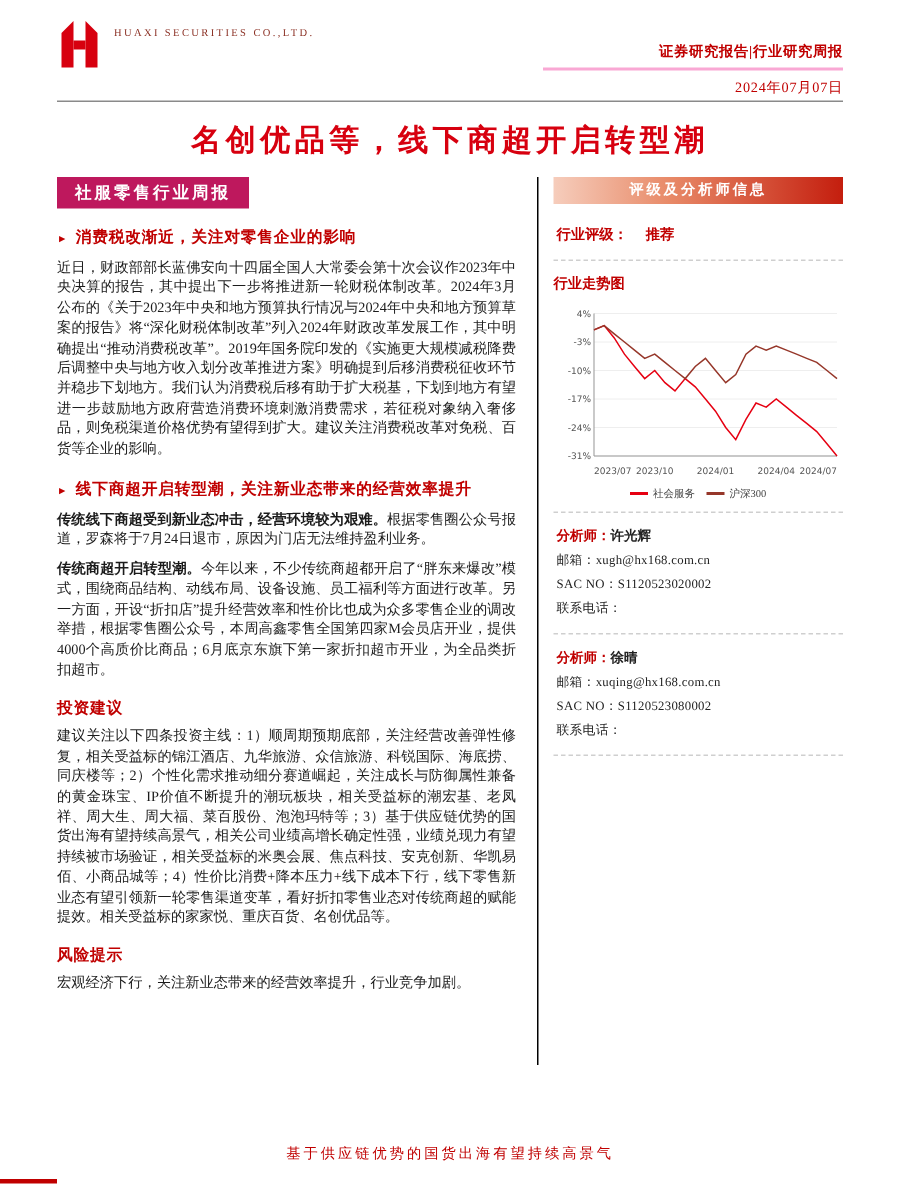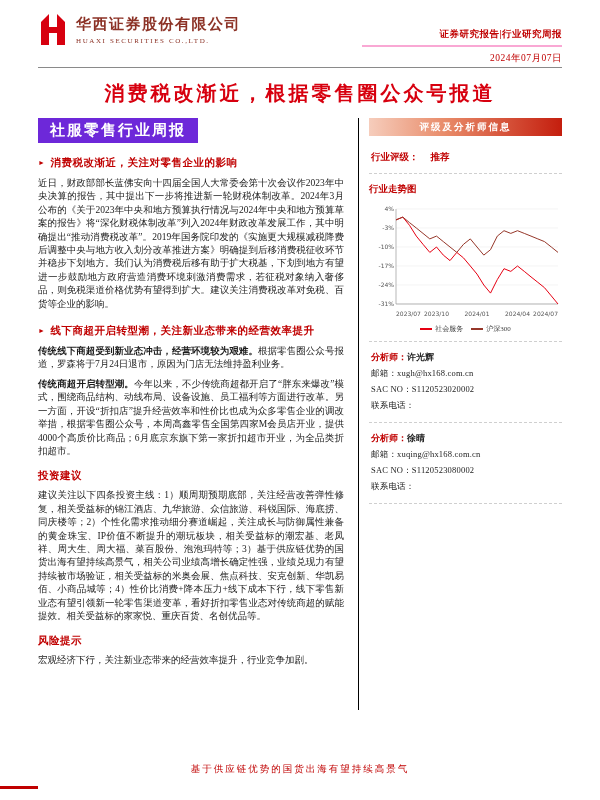--- a/index.html
+++ b/index.html
@@ -17,22 +17,22 @@
   .report-type { color:#c00000; font-size:9.5px; font-weight:bold; padding-bottom:4px; border-bottom:2px solid #f9a8d4; letter-spacing:0.5px; }
   .report-date { color:#c00000; font-size:9.5px; padding-top:5px; letter-spacing:0.5px; }
 
   .main-title { position:absolute; top:80px; left:0; right:0; text-align:center;
                 color:#d7000f; font-size:20px; font-weight:bold; letter-spacing:3px; }
 
   .content { position:absolute; top:118px; left:38px; right:38px; display:flex; align-items:flex-start; }
   .left-col { width:306px; }
   .right-col { width:204px; margin-left:14px; border-left:1px solid #000000; padding-left:10px; min-height:592px; }
 
-  .badge { display:inline-block; background:#6d28d9; color:#fff; font-weight:bold;
-           font-size:15px; padding:3px 12px; letter-spacing:2px; }
+  .badge { display:inline-block; background:#be185d; color:#fff; font-weight:bold;
+           font-size:11px; padding:3px 12px; letter-spacing:2px; }
 
   .section-head { display:flex; gap:5px; color:#c00000; font-weight:bold; font-size:10.5px;
                   margin-top:13px; line-height:14px; letter-spacing:0.5px; }
   .arrow { font-size:7px; line-height:15px; }
   .body-text { font-size:9.5px; line-height:13.4px; text-align:justify; color:#1b1b1b; margin-top:6px; }
   .body-text b { font-weight:bold; }
   .sub-head { color:#c00000; font-weight:bold; font-size:10.5px; margin-top:11px; letter-spacing:0.5px; }
 
   .panel-title { height:18px; line-height:18px; text-align:center; color:#fff; font-weight:bold;
                  font-size:9.5px; letter-spacing:2px;
@@ -63,31 +63,30 @@
   <div class="header">
     <div class="brand">
       <span class="logo">
         <svg width="30" height="34" viewBox="0 0 30 34" aria-hidden="true">
           <path fill="#d7000f" d="M3 10 L11 2 L11 33 L3 33 Z"></path>
           <path fill="#d7000f" d="M19 2 L27 10 L27 33 L19 33 Z"></path>
           <path fill="#d7000f" d="M11 15 L19 15 L19 21 L11 21 Z"></path>
         </svg>
       </span>
       <span class="brand-text">
-        <span class="brand-cn">华西证券股份有限公司</span>
         <span class="brand-en">HUAXI SECURITIES CO.,LTD.</span>
       </span>
     </div>
     <div class="head-right">
       <div class="report-type">证券研究报告|行业研究周报</div>
       <div class="report-date">2024年07月07日</div>
     </div>
   </div>
 
-  <div class="main-title">消费税改渐近，根据零售圈公众号报道</div>
+  <div class="main-title">名创优品等，线下商超开启转型潮</div>
 
   <div class="content">
 
     <div class="left-col">
       <span class="badge">社服零售行业周报</span>
 
       <div class="section-head">
         <span class="arrow">►</span>
         <span>消费税改渐近，关注对零售企业的影响</span>
       </div>

